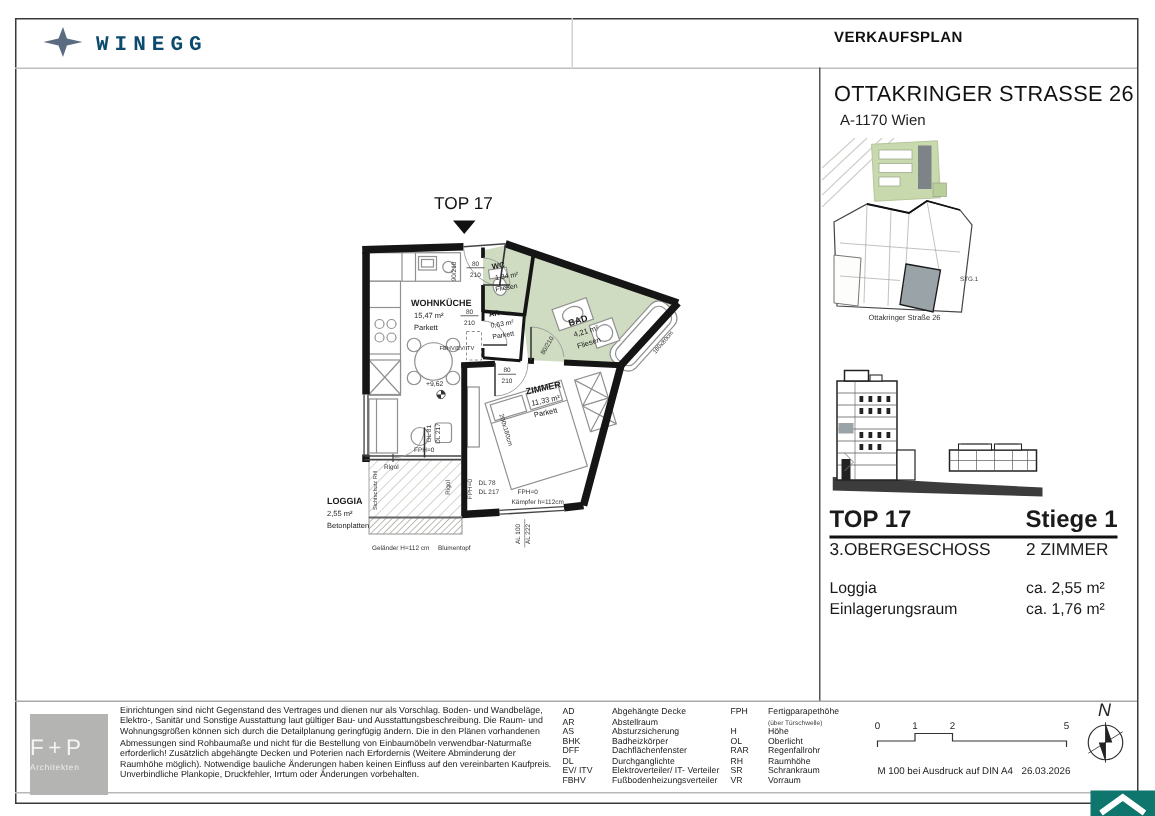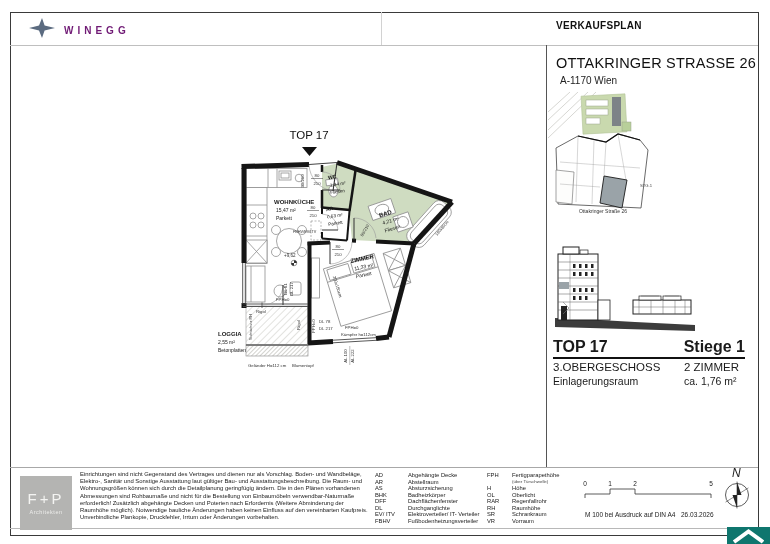--- a/index.html
+++ b/index.html
@@ -10,22 +10,22 @@
   svg text{font-family:"Liberation Sans",sans-serif}
   
   .irow{position:relative;line-height:13.8px;font-size:10.5px;color:#1a1a1a}
   .irow.gap{margin-top:11px}
   .il{display:inline-block;width:131px}
   
   .lrow{line-height:6.55px;font-size:5.8px;color:#222;white-space:nowrap}
   .lrow .abbr{display:inline-block;width:33px;vertical-align:top}
   .lcol2 .lrow .abbr{width:25px}
   .lrow.sub{font-size:4.4px;line-height:6.55px;color:#444}
-  .brandword{font-family:Liberation Sans, sans-serif;font-weight:600;letter-spacing:4px;
-             font-size:10px;color:#701a75}
+  .brandword{font-family:Liberation Mono, monospace;font-weight:600;letter-spacing:4px;
+             font-size:14px;color:#0c4a6e}
 </style>
 </head>
 <body>
 
 <div class="abs" style="left:10px;top:12px;width:747px;height:522px;border:1px solid #3a3a3a"></div>
 
 <div class="abs" style="left:28px;top:18px;height:24px;display:flex;align-items:center">
   <span style="display:inline-block;margin-right:8px">
     <svg width="28" height="24" viewBox="0 0 28 24">
       <path d="M1,12 L11,9.6 L14,2 L16.6,9.6 L27,12 L16.6,14.4 L14,22 L11,14.4 Z" fill="#5b6b80"></path>
@@ -132,20 +132,21 @@
 
 <div class="abs" style="left:553px;top:338px;width:192px;display:flex;justify-content:space-between;align-items:baseline">
   <span style="font-size:16px;font-weight:bold">TOP 17</span>
   <span style="font-size:16px;font-weight:bold">Stiege 1</span>
 </div>
 <div class="abs" style="left:553px;top:357px;width:192px;height:2px;background:#111"></div>
 <div class="abs" style="left:553px;top:361px;width:192px;font-size:11.5px">
   <span class="il">3.OBERGESCHOSS</span><span>2 ZIMMER</span>
 </div>
 <div class="abs" style="left:553px;top:375px;width:192px">
+    <div class="irow gap"><span class="il">Loggia</span><span class="iv">ca. 2,55 m²</span></div>
     <div class="irow"><span class="il">Einlagerungsraum</span><span class="iv">ca. 1,76 m²</span></div>
   </div>
 
 <svg class="abs" style="left:200px;top:124px" width="270" height="250" viewBox="200 124 270 250">
   <defs>
     <pattern id="hatch" width="5" height="5" patternUnits="userSpaceOnUse" patternTransform="rotate(45)">
       <line x1="0" y1="0" x2="0" y2="5" stroke="#c6c6c0" stroke-width="1"></line>
     </pattern>
     <pattern id="hatch2" width="3" height="3" patternUnits="userSpaceOnUse" patternTransform="rotate(45)">
       <line x1="0" y1="0" x2="0" y2="3" stroke="#a5a59e" stroke-width="1"></line>
@@ -388,21 +389,21 @@
     <div class="lrow"><span class="abbr">FPH</span><span class="mean">Fertigparapethöhe</span></div>
     <div class="lrow sub"><span class="abbr"></span><span class="mean">(über Türschwelle)</span></div>
     <div class="lrow"><span class="abbr">H</span><span class="mean">Höhe</span></div>
     <div class="lrow"><span class="abbr">OL</span><span class="mean">Oberlicht</span></div>
     <div class="lrow"><span class="abbr">RAR</span><span class="mean">Regenfallrohr</span></div>
     <div class="lrow"><span class="abbr">RH</span><span class="mean">Raumhöhe</span></div>
     <div class="lrow"><span class="abbr">SR</span><span class="mean">Schrankraum</span></div>
     <div class="lrow"><span class="abbr">VR</span><span class="mean">Vorraum</span></div>
   </div>
 
-<div class="abs" style="left:20px;top:476px;width:52px;height:54px;background:#b4b4b2;text-align:center">
+<div class="abs" style="left:20px;top:476px;width:52px;height:54px;background:#b4b4b2;text-align:left">
   <div style="margin-top:14px;font-size:15px;letter-spacing:3px;color:#f4f4f2">F+P</div>
   <div style="font-size:5.5px;letter-spacing:.5px;color:#ededeb;margin-top:2px">Architekten</div>
 </div>
 
 <svg class="abs" style="left:580px;top:478px" width="140" height="26" viewBox="0 0 140 26">
   <g fill="#222" font-size="6.5" text-anchor="middle">
     <text x="5" y="8">0</text>
     <text x="30" y="8">1</text>
     <text x="55" y="8">2</text>
     <text x="131" y="8">5</text>

